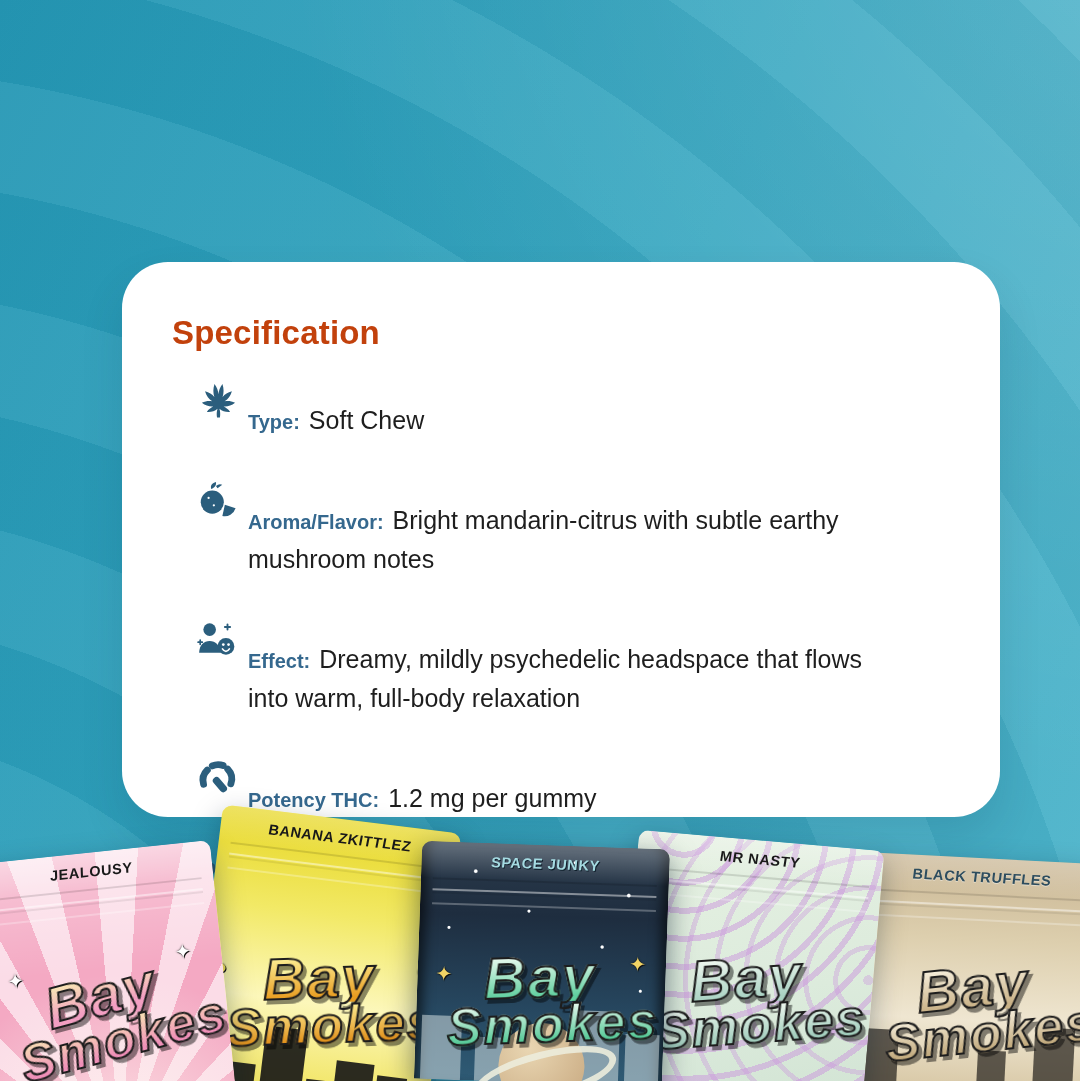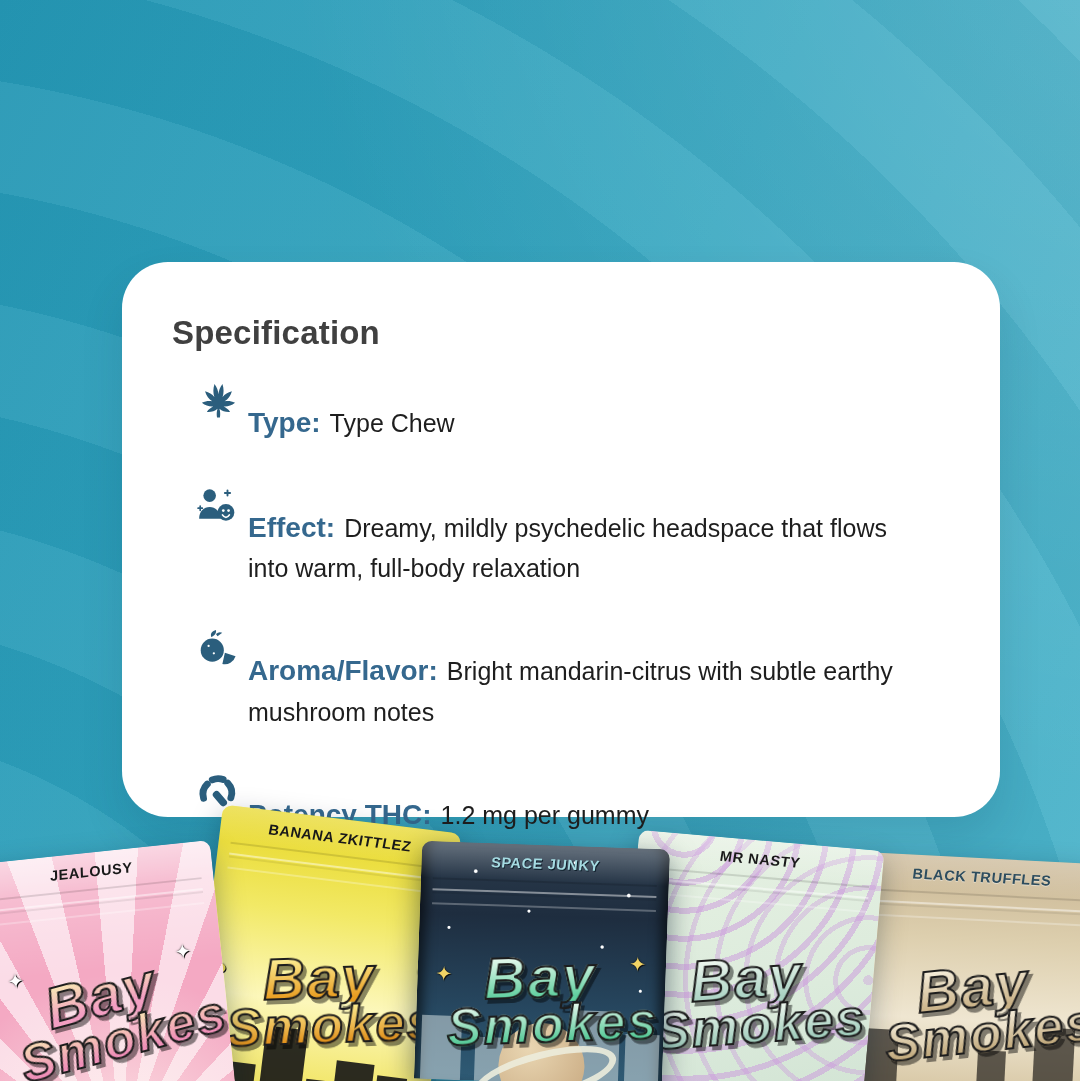--- a/index.html
+++ b/index.html
@@ -12,27 +12,27 @@
       linear-gradient(115deg,#2597b4 0%,#35a6c0 52%,#4fb5cb 100%);
   }
 
   
   .card{
     position:absolute;left:122px;top:262px;width:878px;height:555px;
     background:#ffffff;border-radius:46px;box-sizing:border-box;
     padding:52px 50px 40px 50px;
     box-shadow:0 22px 44px rgba(0,45,65,0.12);
   }
-  .card-title{font-size:33px;font-weight:800;color:#404040;letter-spacing:.2px;margin:0;}
+  .card-title{font-size:33px;font-weight:800;color:#c2410c;letter-spacing:.2px;margin:0;}
   .spec-list{margin:24px 0 0 24px;display:flex;flex-direction:column;gap:11px;}
   .spec-item{display:grid;grid-template-columns:52px 1fr;align-items:start;}
   .spec-icon{width:42px;height:42px;color:#2b5e7d;margin-top:2px;}
   .spec-icon svg{width:42px;height:42px;display:block;fill:currentColor;}
   .spec-text{font-size:25px;color:#1e1e1e;line-height:1.56;max-width:655px;}
-  .spec-label{font-weight:700;font-size:28px;color:#35688e;margin-right:9px;}
+  .spec-label{font-weight:700;font-size:20px;color:#35688e;margin-right:9px;}
 
   
   .bags{position:absolute;inset:0;pointer-events:none;}
   .bag{
     position:absolute;border-radius:10px 10px 0 0;overflow:hidden;
     box-shadow:0 10px 28px rgba(0,30,50,0.35);
   }
   .bag::before{ 
     content:"";position:absolute;left:0;right:0;top:0;height:46px;
     background:linear-gradient(rgba(255,255,255,0.28),rgba(255,255,255,0) 80%);
@@ -135,55 +135,55 @@
   <h2 class="card-title">Specification</h2>
 
   <div class="spec-list">
 
     <div class="spec-item">
       <span class="spec-icon">
         <svg viewBox="0 0 40 40">
             <path d="M20 37.5c-.5-3.1-.3-5.8.5-8.2-2.7 2.3-6.1 3.3-10.2 3 1.7-2.4 3.8-4.1 6.2-5.1-3.9.3-7.5-.9-10.9-3.6 3.4-1.6 6.7-2.1 9.9-1.4-3.3-2-5.6-5.2-6.9-9.6 3.8 1 6.8 2.9 8.9 5.5-1.3-3.8-1.3-8 .1-12.5 2.3 3.2 3.6 6.5 3.8 9.9.2-3.4 1.5-6.7 3.8-9.9 1.4 4.5 1.4 8.7.1 12.5 2.1-2.6 5.1-4.5 8.9-5.5-1.3 4.4-3.6 7.6-6.9 9.6 3.2-.7 6.5-.2 9.9 1.4-3.4 2.7-7 3.9-10.9 3.6 2.4 1 4.5 2.7 6.2 5.1-4.1.3-7.5-.7-10.2-3 .8 2.4 1 5.1.5 8.2z"></path>
           </svg>
       </span>
-      <p class="spec-text"><span class="spec-label">Type:</span><span>Type Chew</span></p>
+      <p class="spec-text"><span class="spec-label">Type:</span><span>Soft Chew</span></p>
+    </div>
+
+    <div class="spec-item">
+      <span class="spec-icon">
+        <svg viewBox="0 0 40 40">
+          <circle cx="15.5" cy="23" r="11"></circle>
+          <path d="M14.5 10.5c-1.2-3.2 1-5.6 4.5-6.6.6 2.8-1.2 5.6-4.5 6.6z"></path>
+          <path d="M19 7.5c2-1.6 4-1.9 6-1l-4.5 3.2z"></path>
+          <path d="M27.5 25.5l10.2 3.4a10.8 10.8 0 0 1-12.6 7.3z"></path>
+          <circle cx="12" cy="19" r="1.1" fill="#fff"></circle>
+          <circle cx="17" cy="26" r="1.1" fill="#fff"></circle>
+        </svg>
+      </span>
+      <p class="spec-text"><span class="spec-label">Aroma/Flavor:</span><span>Bright mandarin-citrus with subtle earthy mushroom notes</span></p>
     </div>
 
     <div class="spec-item">
       <span class="spec-icon">
         <svg viewBox="0 0 40 40">
           <circle cx="13" cy="12" r="6"></circle>
           <path d="M3 34c0-7 4.5-11.2 10-11.2S23 27 23 34z"></path>
           <circle cx="28.5" cy="28" r="8"></circle>
           <circle cx="26" cy="26.2" r="1.3" fill="#fff"></circle>
           <circle cx="31" cy="26.2" r="1.3" fill="#fff"></circle>
           <path d="M25.2 30.4c1 1.6 2.2 2.4 3.3 2.4 1.1 0 2.3-.8 3.3-2.4" stroke="#fff" stroke-width="1.6" fill="none" stroke-linecap="round"></path>
           <path d="M30 7v5M27.5 9.5h5" stroke="currentColor" stroke-width="1.8" stroke-linecap="round"></path>
           <path d="M4 22v4M2 24h4" stroke="currentColor" stroke-width="1.6" stroke-linecap="round"></path>
         </svg>
       </span>
       <p class="spec-text"><span class="spec-label">Effect:</span><span>Dreamy, mildly psychedelic headspace that flows into warm, full-body relaxation</span></p>
     </div>
 
     <div class="spec-item">
       <span class="spec-icon">
-        <svg viewBox="0 0 40 40">
-          <circle cx="15.5" cy="23" r="11"></circle>
-          <path d="M14.5 10.5c-1.2-3.2 1-5.6 4.5-6.6.6 2.8-1.2 5.6-4.5 6.6z"></path>
-          <path d="M19 7.5c2-1.6 4-1.9 6-1l-4.5 3.2z"></path>
-          <path d="M27.5 25.5l10.2 3.4a10.8 10.8 0 0 1-12.6 7.3z"></path>
-          <circle cx="12" cy="19" r="1.1" fill="#fff"></circle>
-          <circle cx="17" cy="26" r="1.1" fill="#fff"></circle>
-        </svg>
-      </span>
-      <p class="spec-text"><span class="spec-label">Aroma/Flavor:</span><span>Bright mandarin-citrus with subtle earthy mushroom notes</span></p>
-    </div>
-
-    <div class="spec-item">
-      <span class="spec-icon">
         <svg viewBox="0 0 40 40" fill="none" stroke="currentColor" stroke-width="6.5" stroke-linecap="round">
           <path d="M7.2 27a13.5 13.5 0 0 1 3.6-13.6"></path>
           <path d="M15.5 9.4a13.5 13.5 0 0 1 10.4-.3"></path>
           <path d="M30.2 12.5a13.5 13.5 0 0 1 3 14"></path>
           <path d="M19.5 23.5l6.5 7.5" stroke-width="7"></path>
         </svg>
       </span>
       <p class="spec-text"><span class="spec-label">Potency THC:</span><span>1.2 mg per gummy</span></p>
     </div>
 

